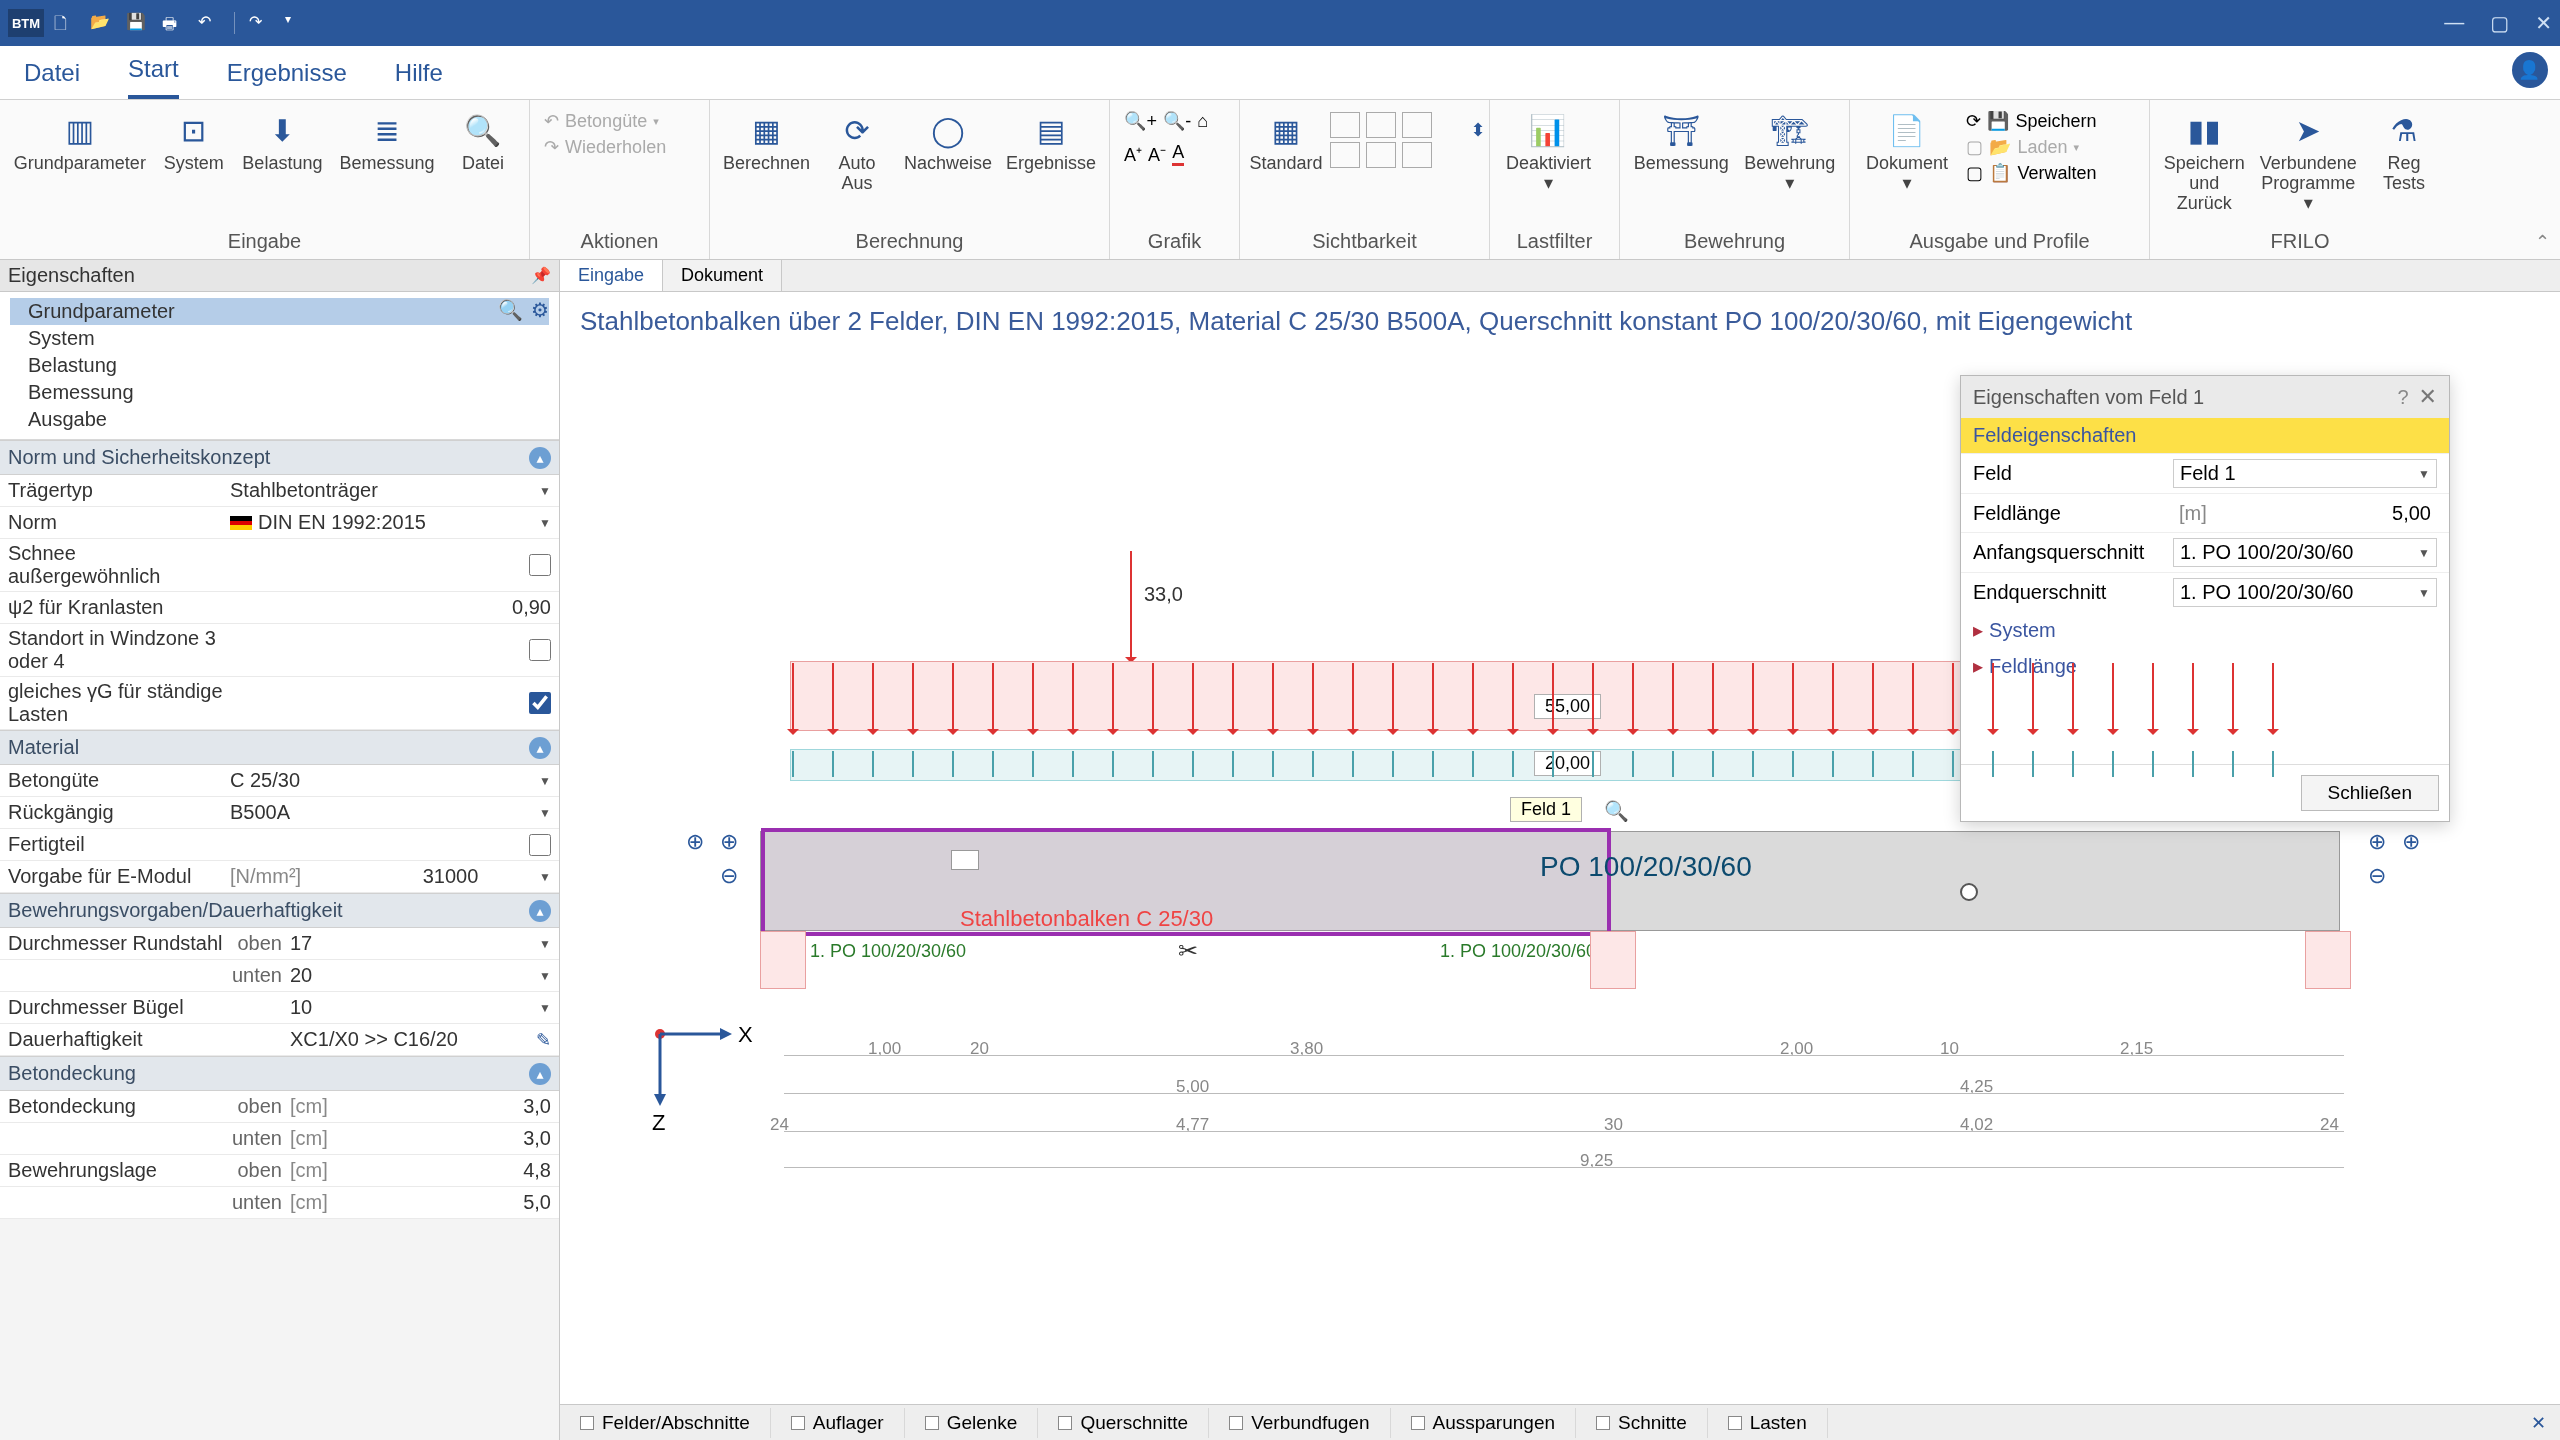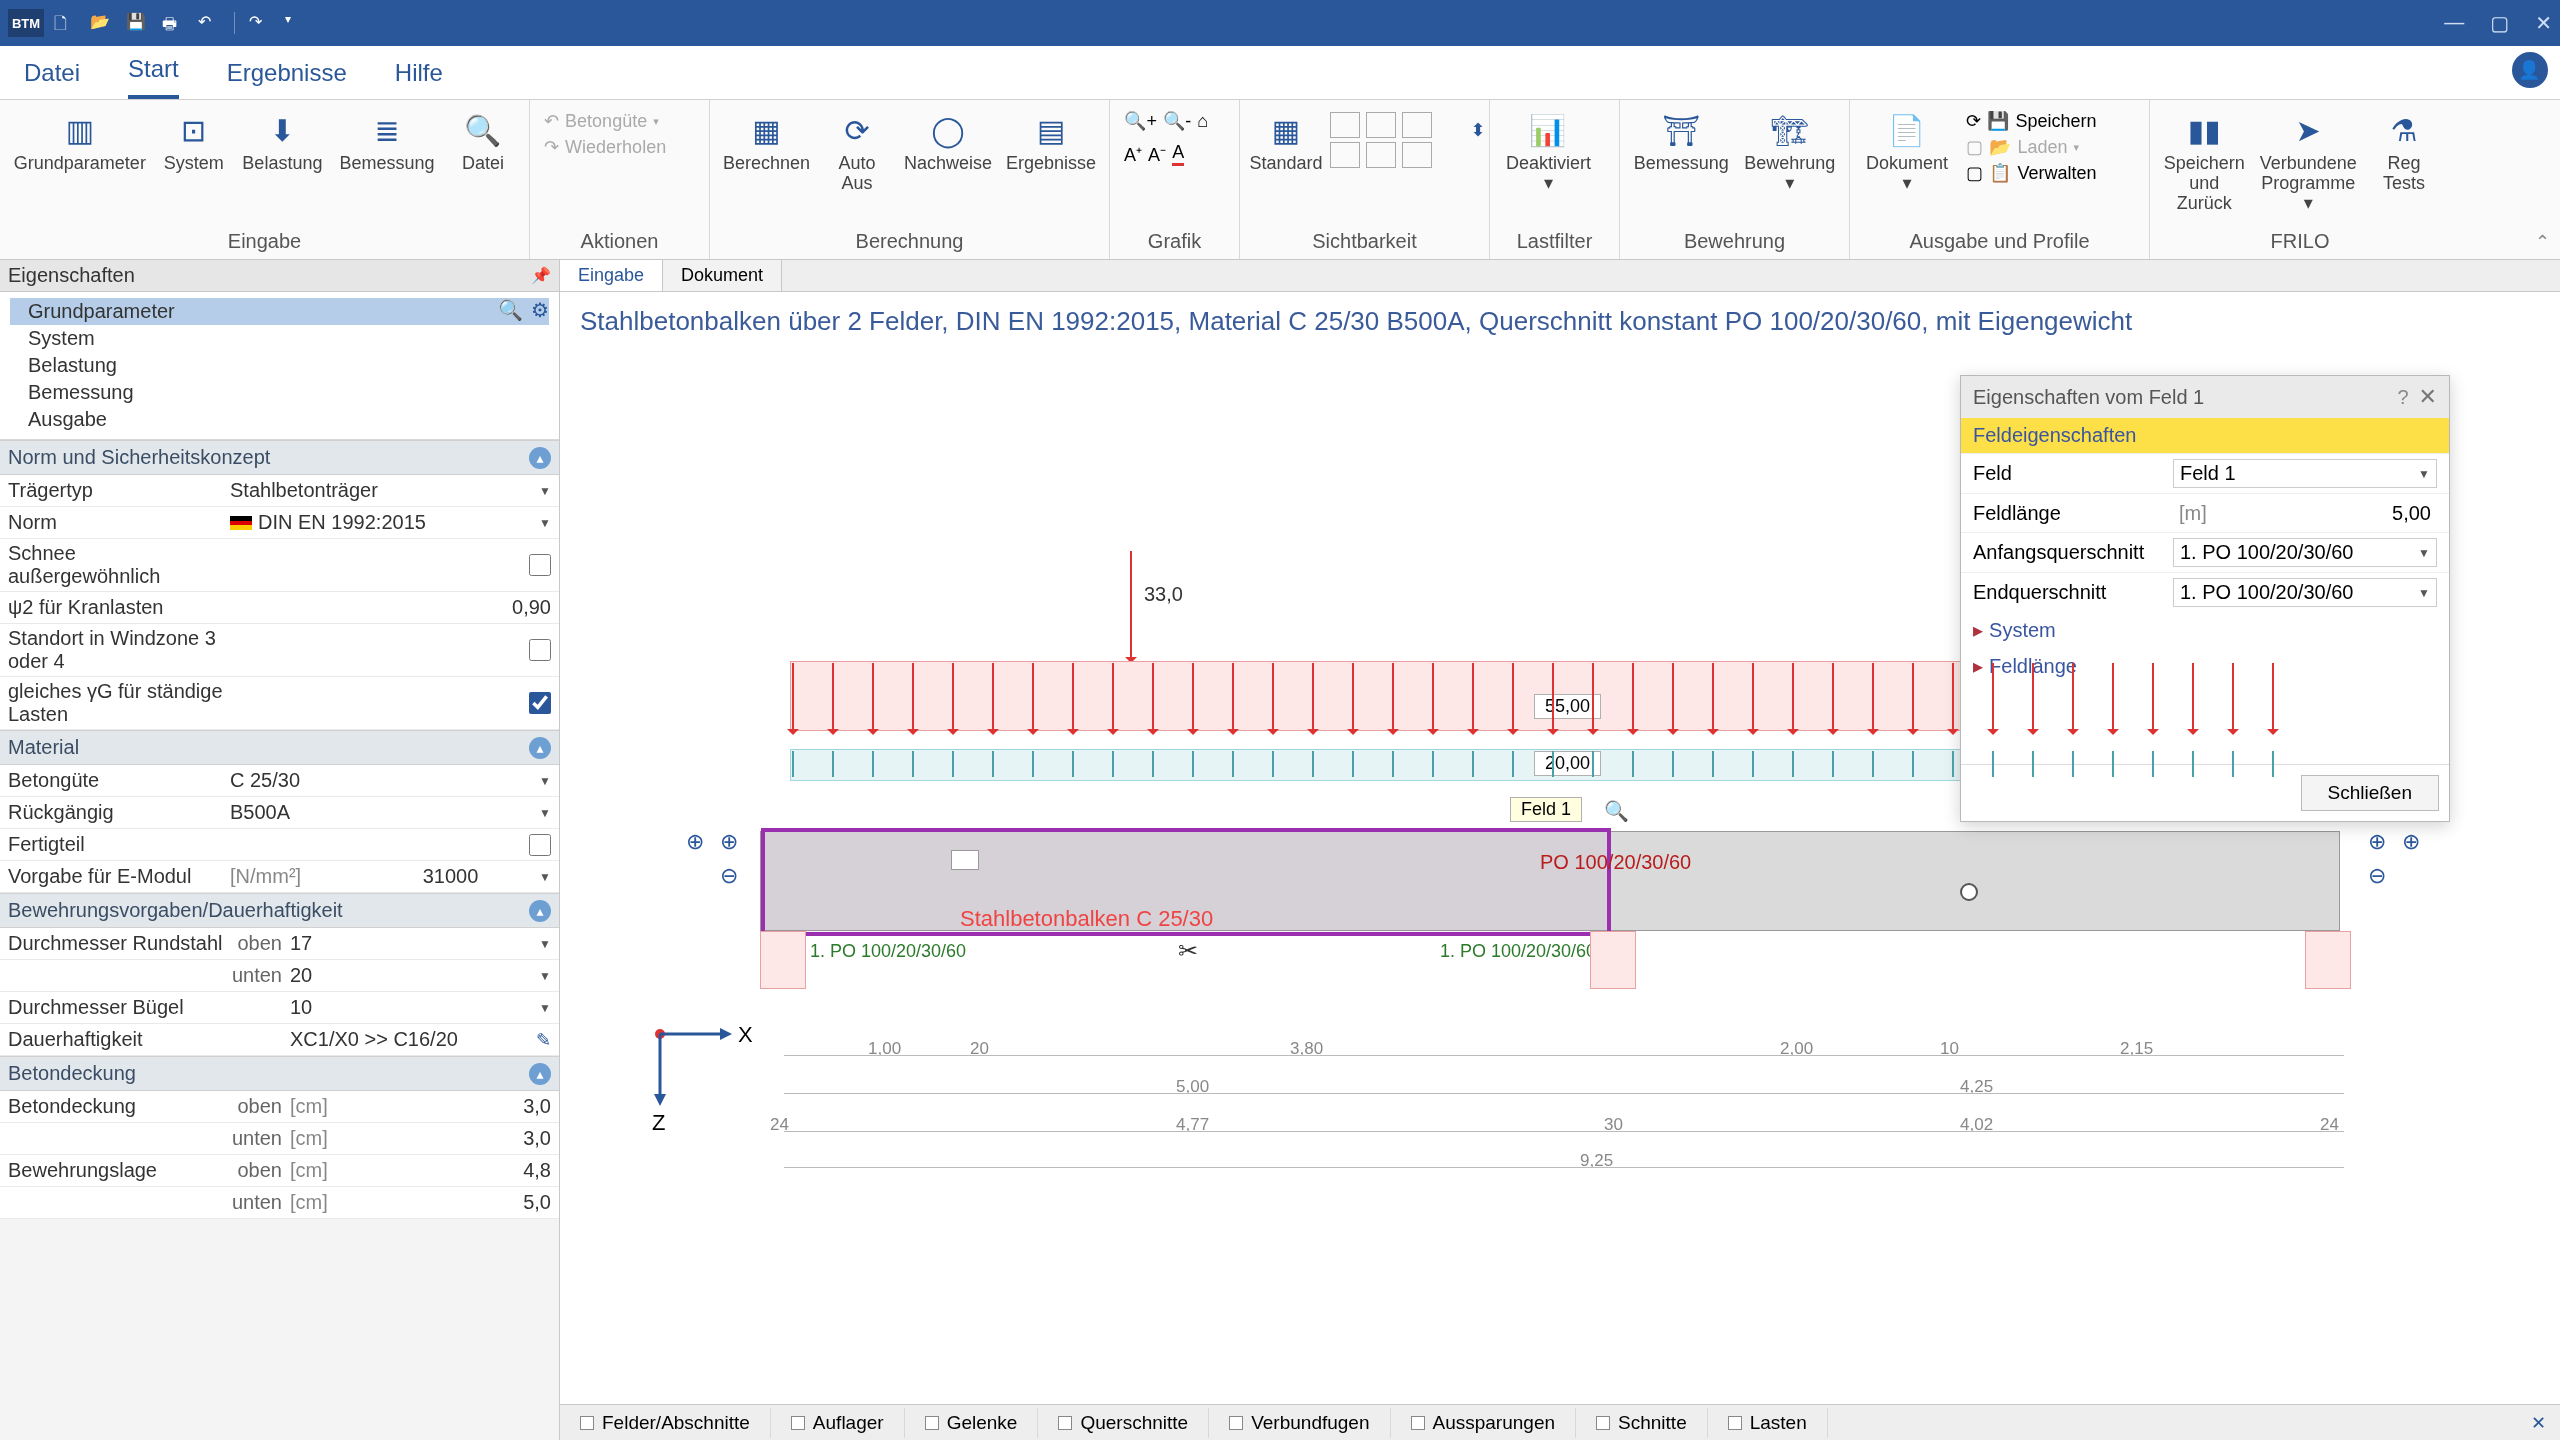--- a/index.html
+++ b/index.html
@@ -471,21 +471,21 @@
 
       <div class="indlbl" style="left:974px;top:343px">55,00</div>
       <div class="indlbl" style="left:974px;top:400px">20,00</div>
       <div class="indlbl" style="left:950px;top:446px;background:#ffffe0">Feld 1</div>
       <span style="position:absolute;left:1044px;top:448px;font-size:20px">🔍</span>
 
       <div class="beam">
         <div class="sel"></div>
         <div style="position:absolute;left:190px;top:18px;width:28px;height:20px;background:#fff;border:1px solid #999"></div>
       </div>
-      <div style="position:absolute;left:980px;top:500px;font-size:20px;color:#b91c1c">PO 100/20/30/60</div>
+      <div style="position:absolute;left:980px;top:500px;font-size:28px;color:#0c4a6e">PO 100/20/30/60</div>
       <div style="position:absolute;left:400px;top:555px;font-size:22px;color:#ef4444">Stahlbetonbalken C 25/30</div>
       <span class="cross" style="left:618px;top:586px">✂</span>
       <div style="position:absolute;left:250px;top:590px;font-size:18px;color:#2a7a2a">1. PO 100/20/30/60</div>
       <div style="position:absolute;left:880px;top:590px;font-size:18px;color:#2a7a2a">1. PO 100/20/30/60</div>
 
       <div style="position:absolute;left:200px;top:580px;width:46px;height:58px;background:#fde7e7;border:1px solid #e9a0a0"></div>
       <div style="position:absolute;left:1030px;top:580px;width:46px;height:58px;background:#fde7e7;border:1px solid #e9a0a0"></div>
       <div style="position:absolute;left:1745px;top:580px;width:46px;height:58px;background:#fde7e7;border:1px solid #e9a0a0"></div>
       <div class="supp" style="left:1400px;top:532px"></div>
 

